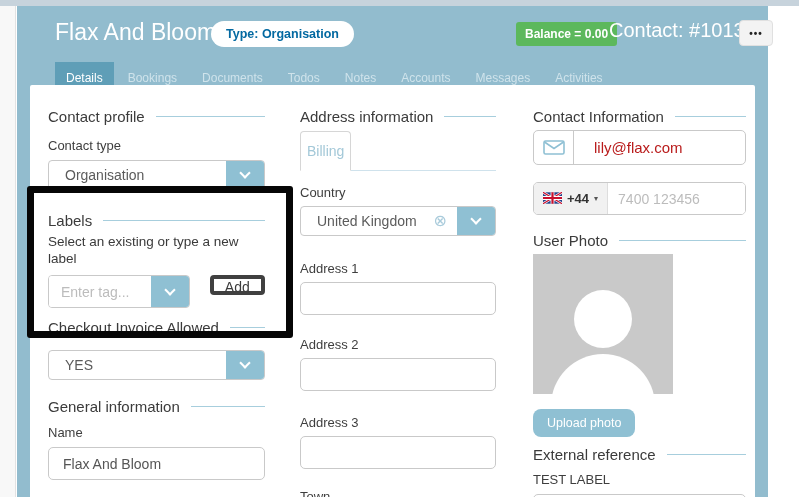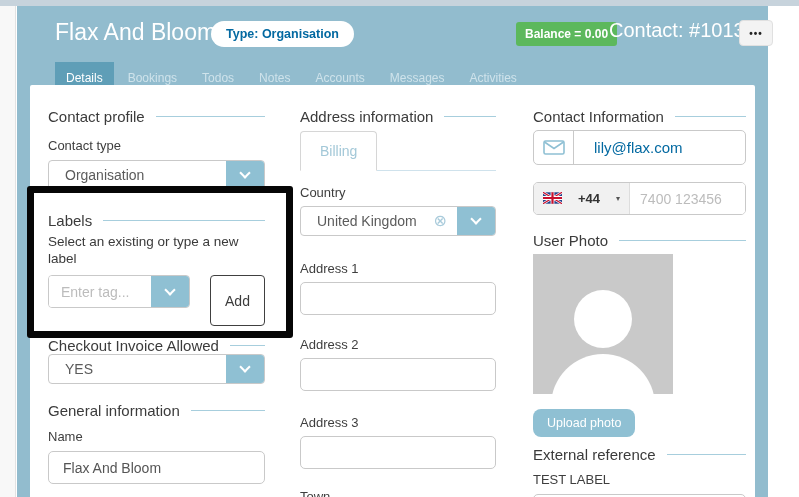--- a/index.html
+++ b/index.html
@@ -57,39 +57,39 @@
                 font-family:"Liberation Sans", sans-serif; background:#fff; }
   .text-field::placeholder { color:#bcbcbc; }
 
   
   .tag-row { display:flex; gap:20px; }
   .tag-select { display:flex; border:1px solid #c9c9c9; border-radius:4px; overflow:hidden;
                 height:33px; width:155px; background:#fff; }
   .tag-select input { flex:1; min-width:0; border:none; outline:none; padding-left:12px;
                       font-size:14px; color:#555; font-family:"Liberation Sans", sans-serif; }
   .tag-select input::placeholder { color:#bcbcbc; }
-  .add-btn { width:60px; height:51px; background:#fff; border:1px solid #404040; border-radius:4px;
+  .add-btn { width:60px; height:20px; background:#fff; border:4px solid #404040; border-radius:4px;
              font-size:14px; color:#3c3c3c; cursor:pointer; font-family:"Liberation Sans", sans-serif; }
   .tag-pill { display:inline-flex; align-items:center; gap:8px; background:#84b6ca; color:#fff;
               font-size:11.5px; padding:5px 10px; border-radius:3px; }
   .tag-pill .x { font-size:12px; color:#eaf3f8; cursor:pointer; }
 
   
   .addr-tabs { margin-top:6px; border-bottom:1px solid #cfe2ec; }
-  .addr-tab  { display:inline-block; padding:11px 19px; background:#fff; border:1px solid #d6d6d6;
+  .addr-tab  { display:inline-block; padding:11px 6px; background:#fff; border:1px solid #d6d6d6;
                border-bottom:1px solid #fff; margin-bottom:-1px; border-radius:4px 4px 0 0;
                color:#a3c8d8; font-size:14px; cursor:pointer; }
 
   
   .igroup { display:flex; align-items:stretch; border:1px solid #c9c9c9; border-radius:5px;
             background:#fff; overflow:hidden; }
   .iseg   { width:40px; flex:none; border-right:1px solid #c9c9c9; display:flex;
             align-items:center; justify-content:center; }
-  .igroup .ival { flex:1; display:flex; align-items:center; padding-left:20px; font-size:15px; color:#0369a1; }
-  .pseg { display:flex; align-items:center; gap:16px; padding:0 9px; background:#f1f1f1;
+  .igroup .ival { flex:1; display:flex; align-items:center; padding-left:20px; font-size:15px; color:#b91c1c; }
+  .pseg { display:flex; align-items:center; gap:5px; padding:0 9px; background:#f1f1f1;
           border-right:1px solid #ddd; flex:none; cursor:pointer; }
   .pseg .code { font-size:13px; font-weight:bold; color:#333; }
   .pseg .caret { font-size:8px; color:#555; }
   .igroup input { flex:1; min-width:0; border:none; outline:none; padding-left:10px; font-size:14px;
                   color:#555; font-family:"Liberation Sans", sans-serif; }
   .igroup input::placeholder { color:#bcbcbc; }
 
   
   .avatar { position:relative; width:140px; height:140px; background:#c9c9c9; overflow:hidden; }
   .avatar .head { position:absolute; left:41px; top:36px; width:58px; height:58px;
@@ -120,20 +120,21 @@
     <div class="type-pill">Type: Organisation</div>
     <div class="balance">Balance = 0.00</div>
     <div class="contact-id">Contact: #101363</div>
     <div class="more-btn">
       <span>•••</span>
     </div>
 
     <div class="tabs">
       <div class="tab active">Details</div>
       <div class="tab">Bookings</div>
+      <div class="tab">Documents</div>
       <div class="tab">Todos</div>
       <div class="tab">Notes</div>
       <div class="tab">Accounts</div>
       <div class="tab">Messages</div>
       <div class="tab">Activities</div>
     </div>
   </div>
 
   <div class="card"></div>
 
@@ -162,21 +163,21 @@
             <span class="chev"></span>
           </span>
       </div>
       <button class="add-btn">Add</button>
     </div>
 
     <div class="sec" style="margin-top:11px;">
       <span>Checkout Invoice Allowed</span>
         <span class="ln"></span>
     </div>
-    <div class="selectbox" style="margin-top:0;gap:48px;">
+    <div class="selectbox" style="margin-top:14px;gap:48px;">
       <span class="val">YES</span>
       <span class="chev-box">
           <span class="chev"></span>
         </span>
     </div>
 
     <div class="sec" style="margin-top:18px;">
       <span>General information</span>
         <span class="ln"></span>
     </div>

